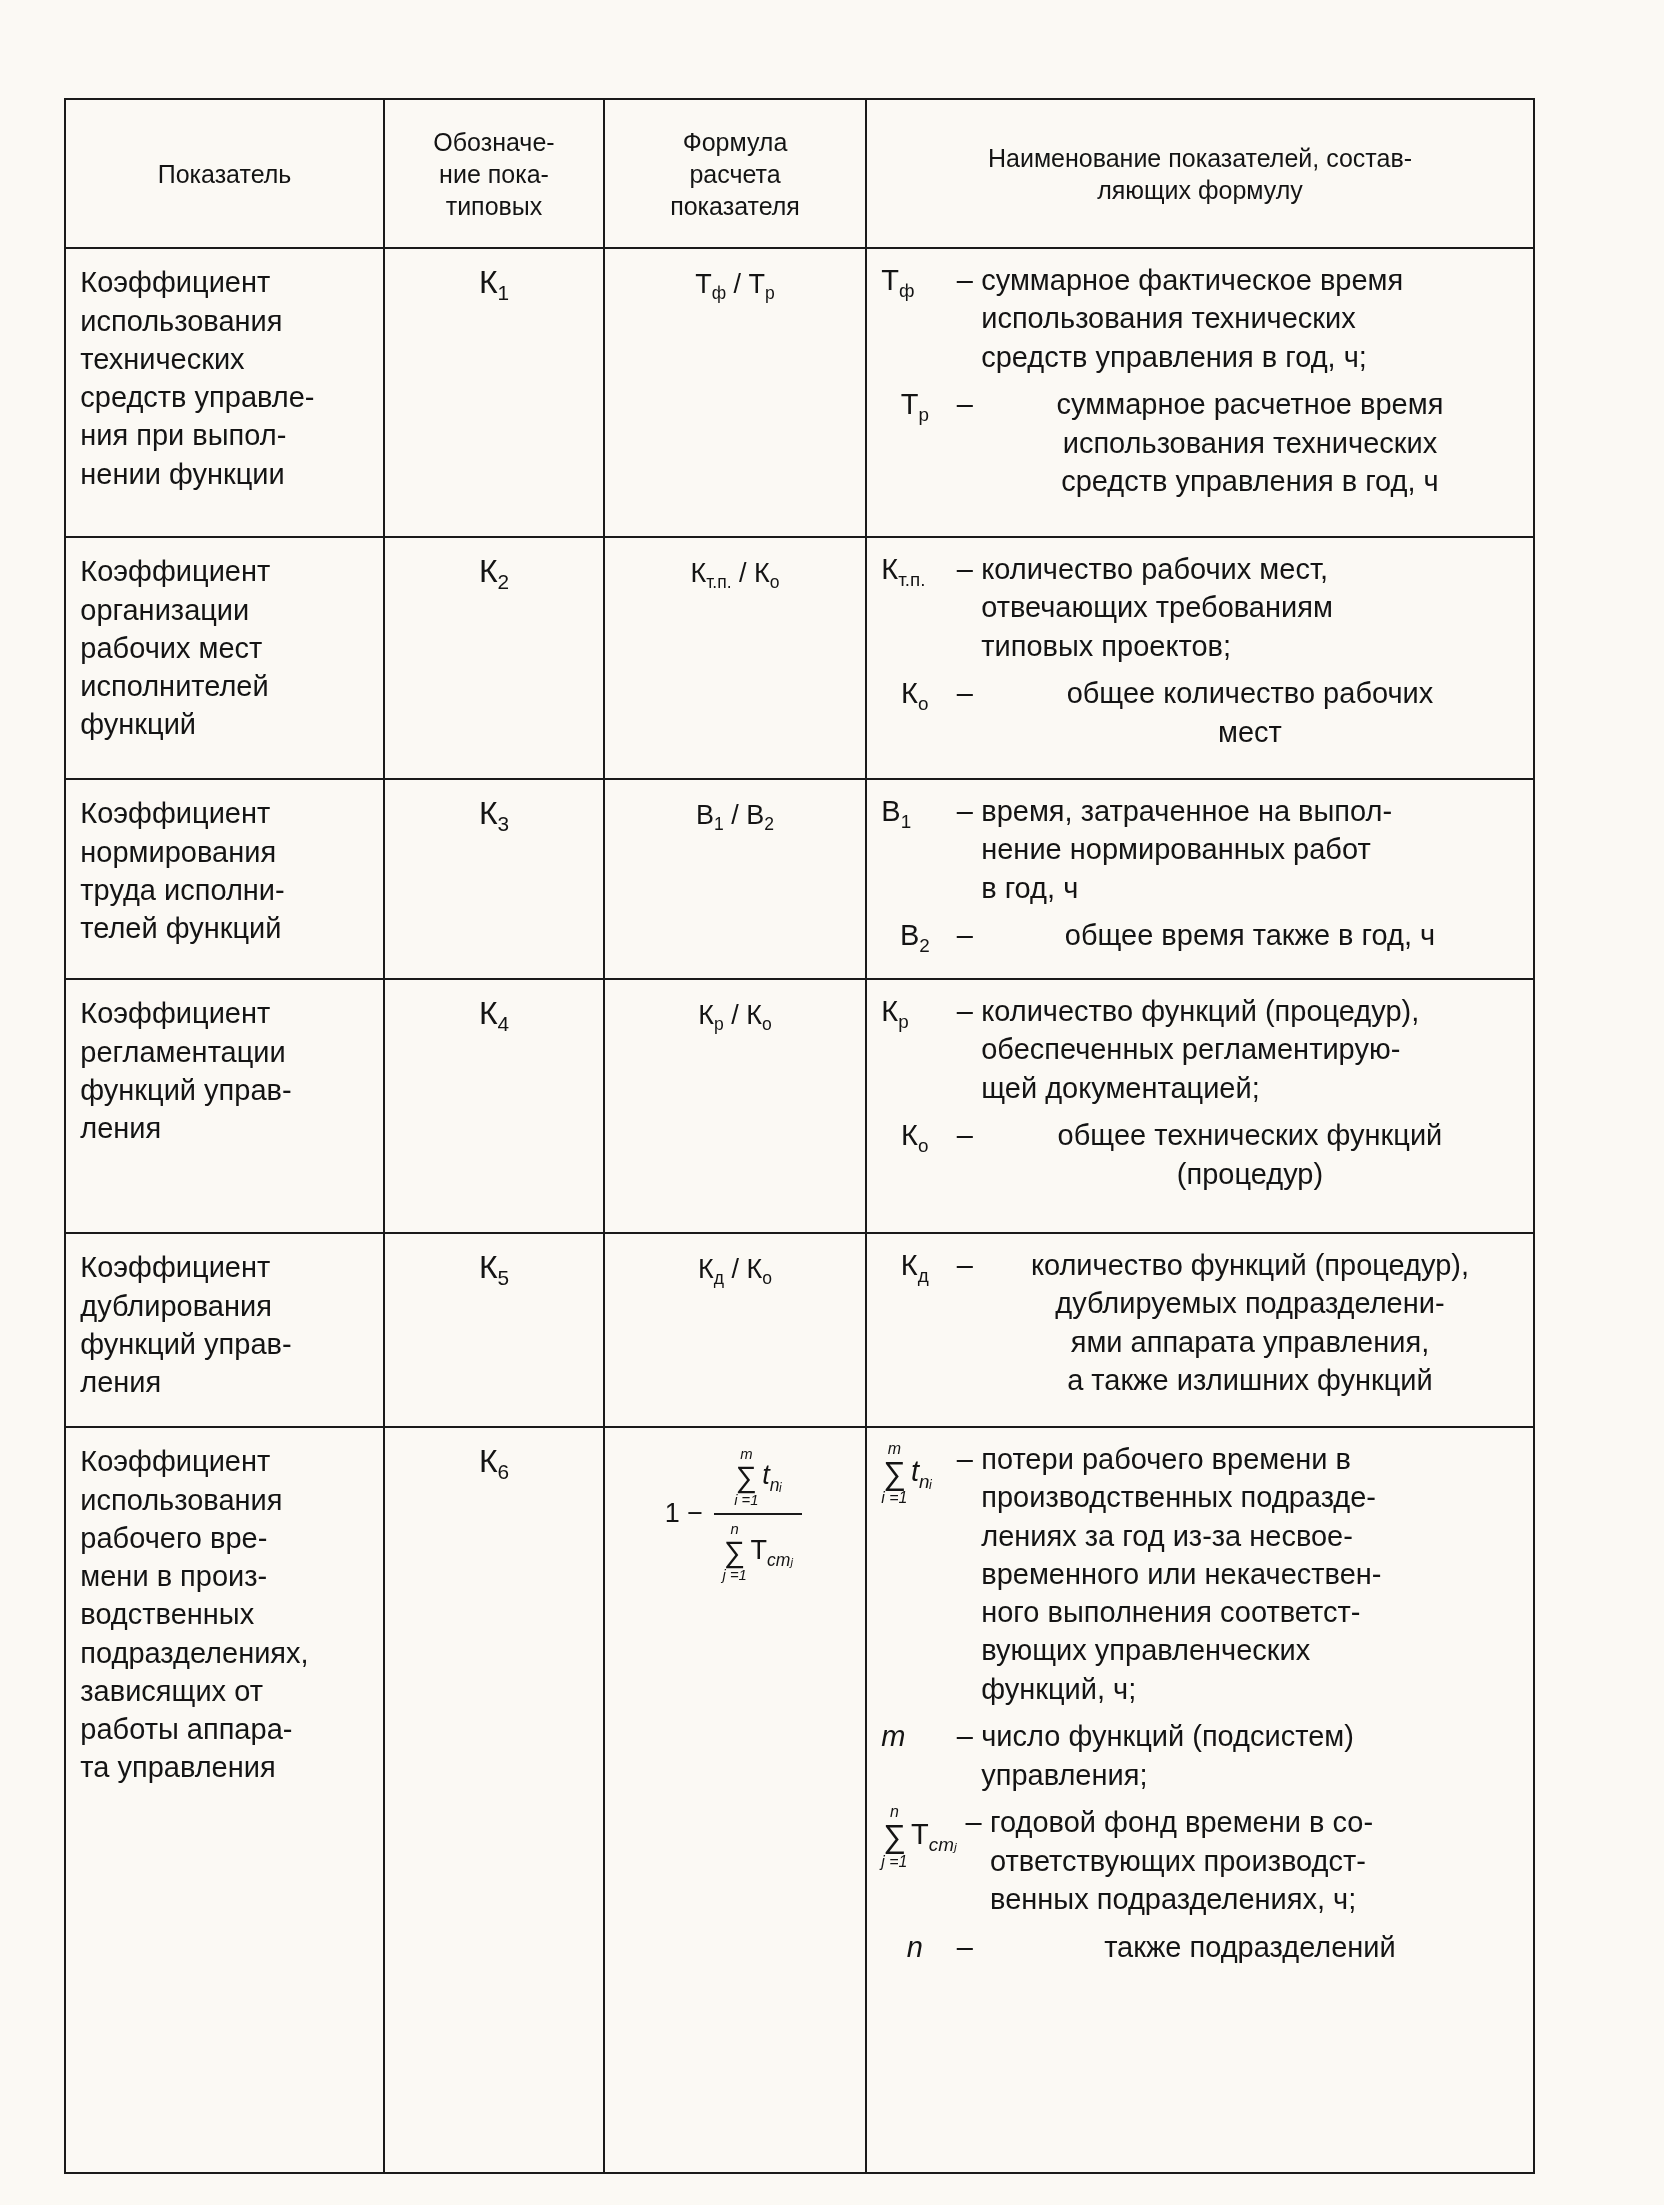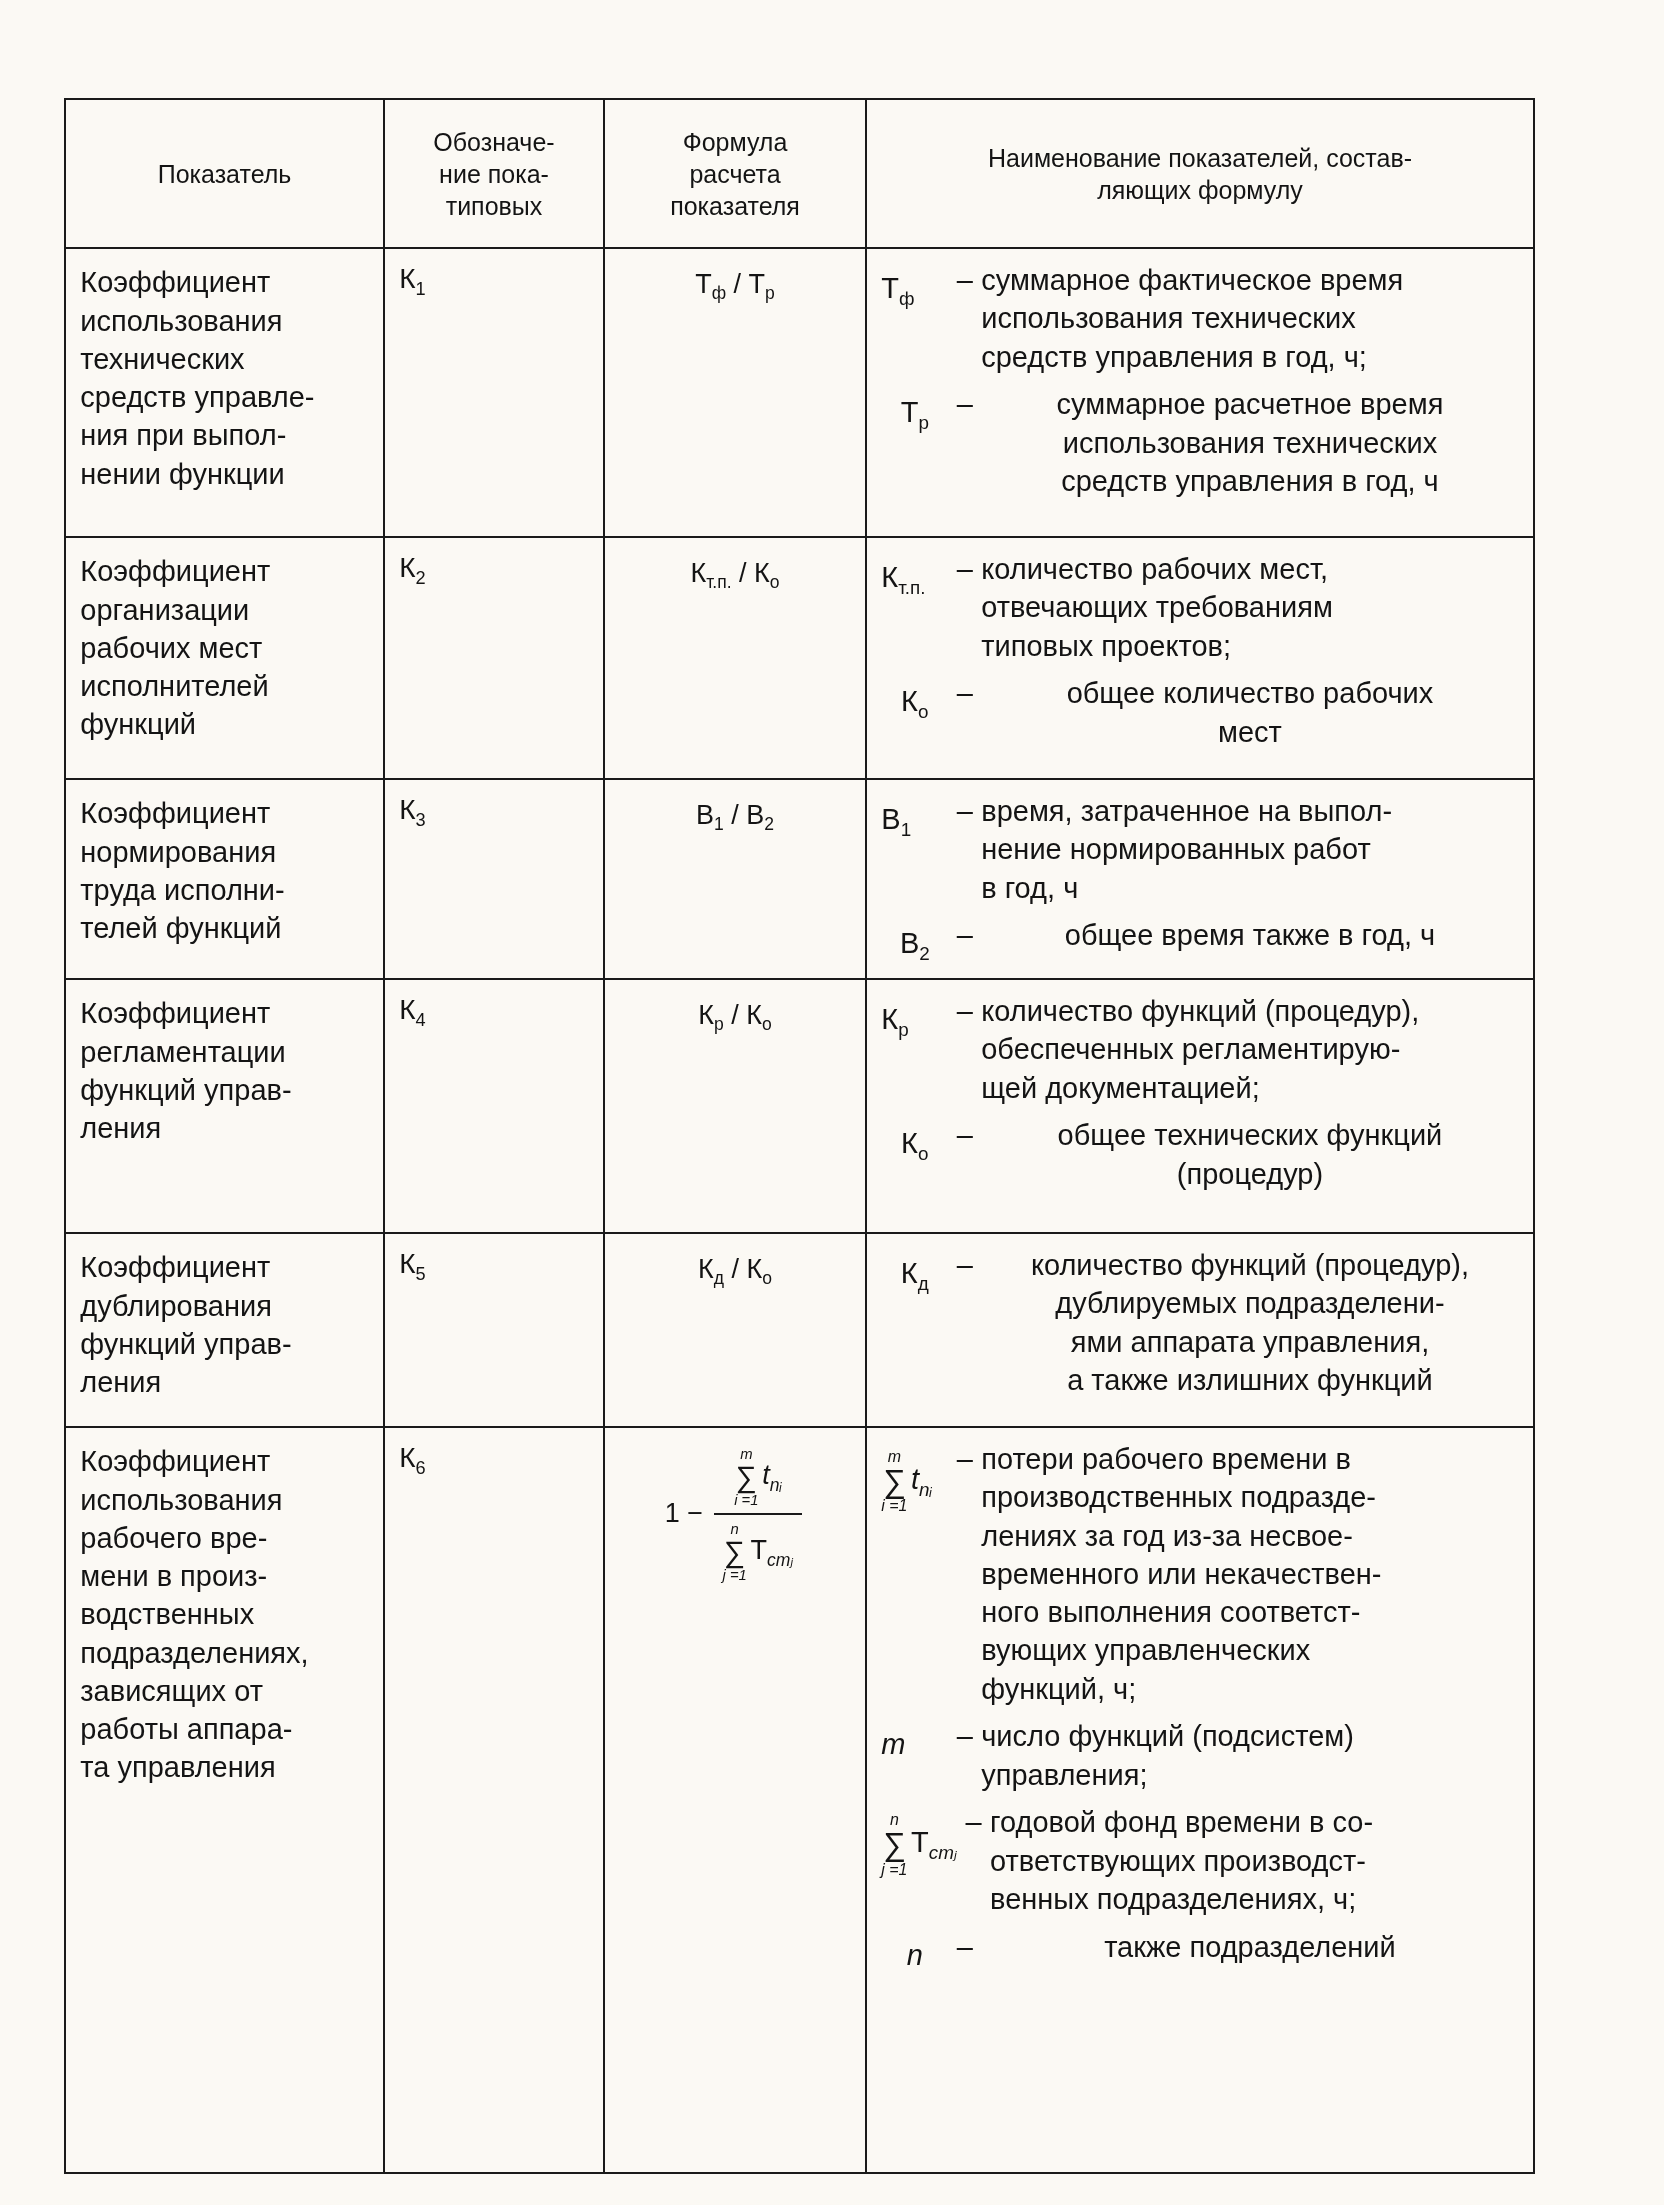--- a/index.html
+++ b/index.html
@@ -35,28 +35,28 @@
   }
   td{font-size:29px;line-height:1.32;}
   thead tr{height:149px;}
   tbody tr:nth-child(1){height:289px;}
   tbody tr:nth-child(2){height:242px;}
   tbody tr:nth-child(3){height:200px;}
   tbody tr:nth-child(4){height:254px;}
   tbody tr:nth-child(5){height:194px;}
   tbody tr:nth-child(6){height:746px;}
   td.indicator{white-space:pre-line;padding-top:14.3px;}
-  td.designation{font-size:28px;}
+  td.designation{text-align:center;font-size:32px;}
   td.formula{text-align:center;font-size:27px;padding-top:18px;}
   sub{font-size:65%;line-height:0;}
   sub.it{font-style:italic;}
   .it{font-style:italic;}
   .def-item{display:flex;align-items:flex-start;gap:8.4px;margin-bottom:9.5px;}
   .def-item:last-child{margin-bottom:0;text-align:center;}
-  .term{white-space:nowrap;min-width:67px;flex:0 0 auto;margin-top:8px;}
+  .term{white-space:nowrap;min-width:67px;flex:0 0 auto;}
   .dash{flex:0 0 auto;}
   .def{white-space:pre-line;flex:1 1 auto;}
   .sum{
     display:inline-flex;flex-direction:column;align-items:center;
     line-height:1;vertical-align:middle;margin:0 3.6px 0 0;
   }
   .sum .top,.sum .bot{font-size:55%;font-style:italic;line-height:1.1;}
   .sum .sigma{font-size:110%;line-height:1;}
   .frac{
     display:inline-flex;flex-direction:column;align-items:center;

